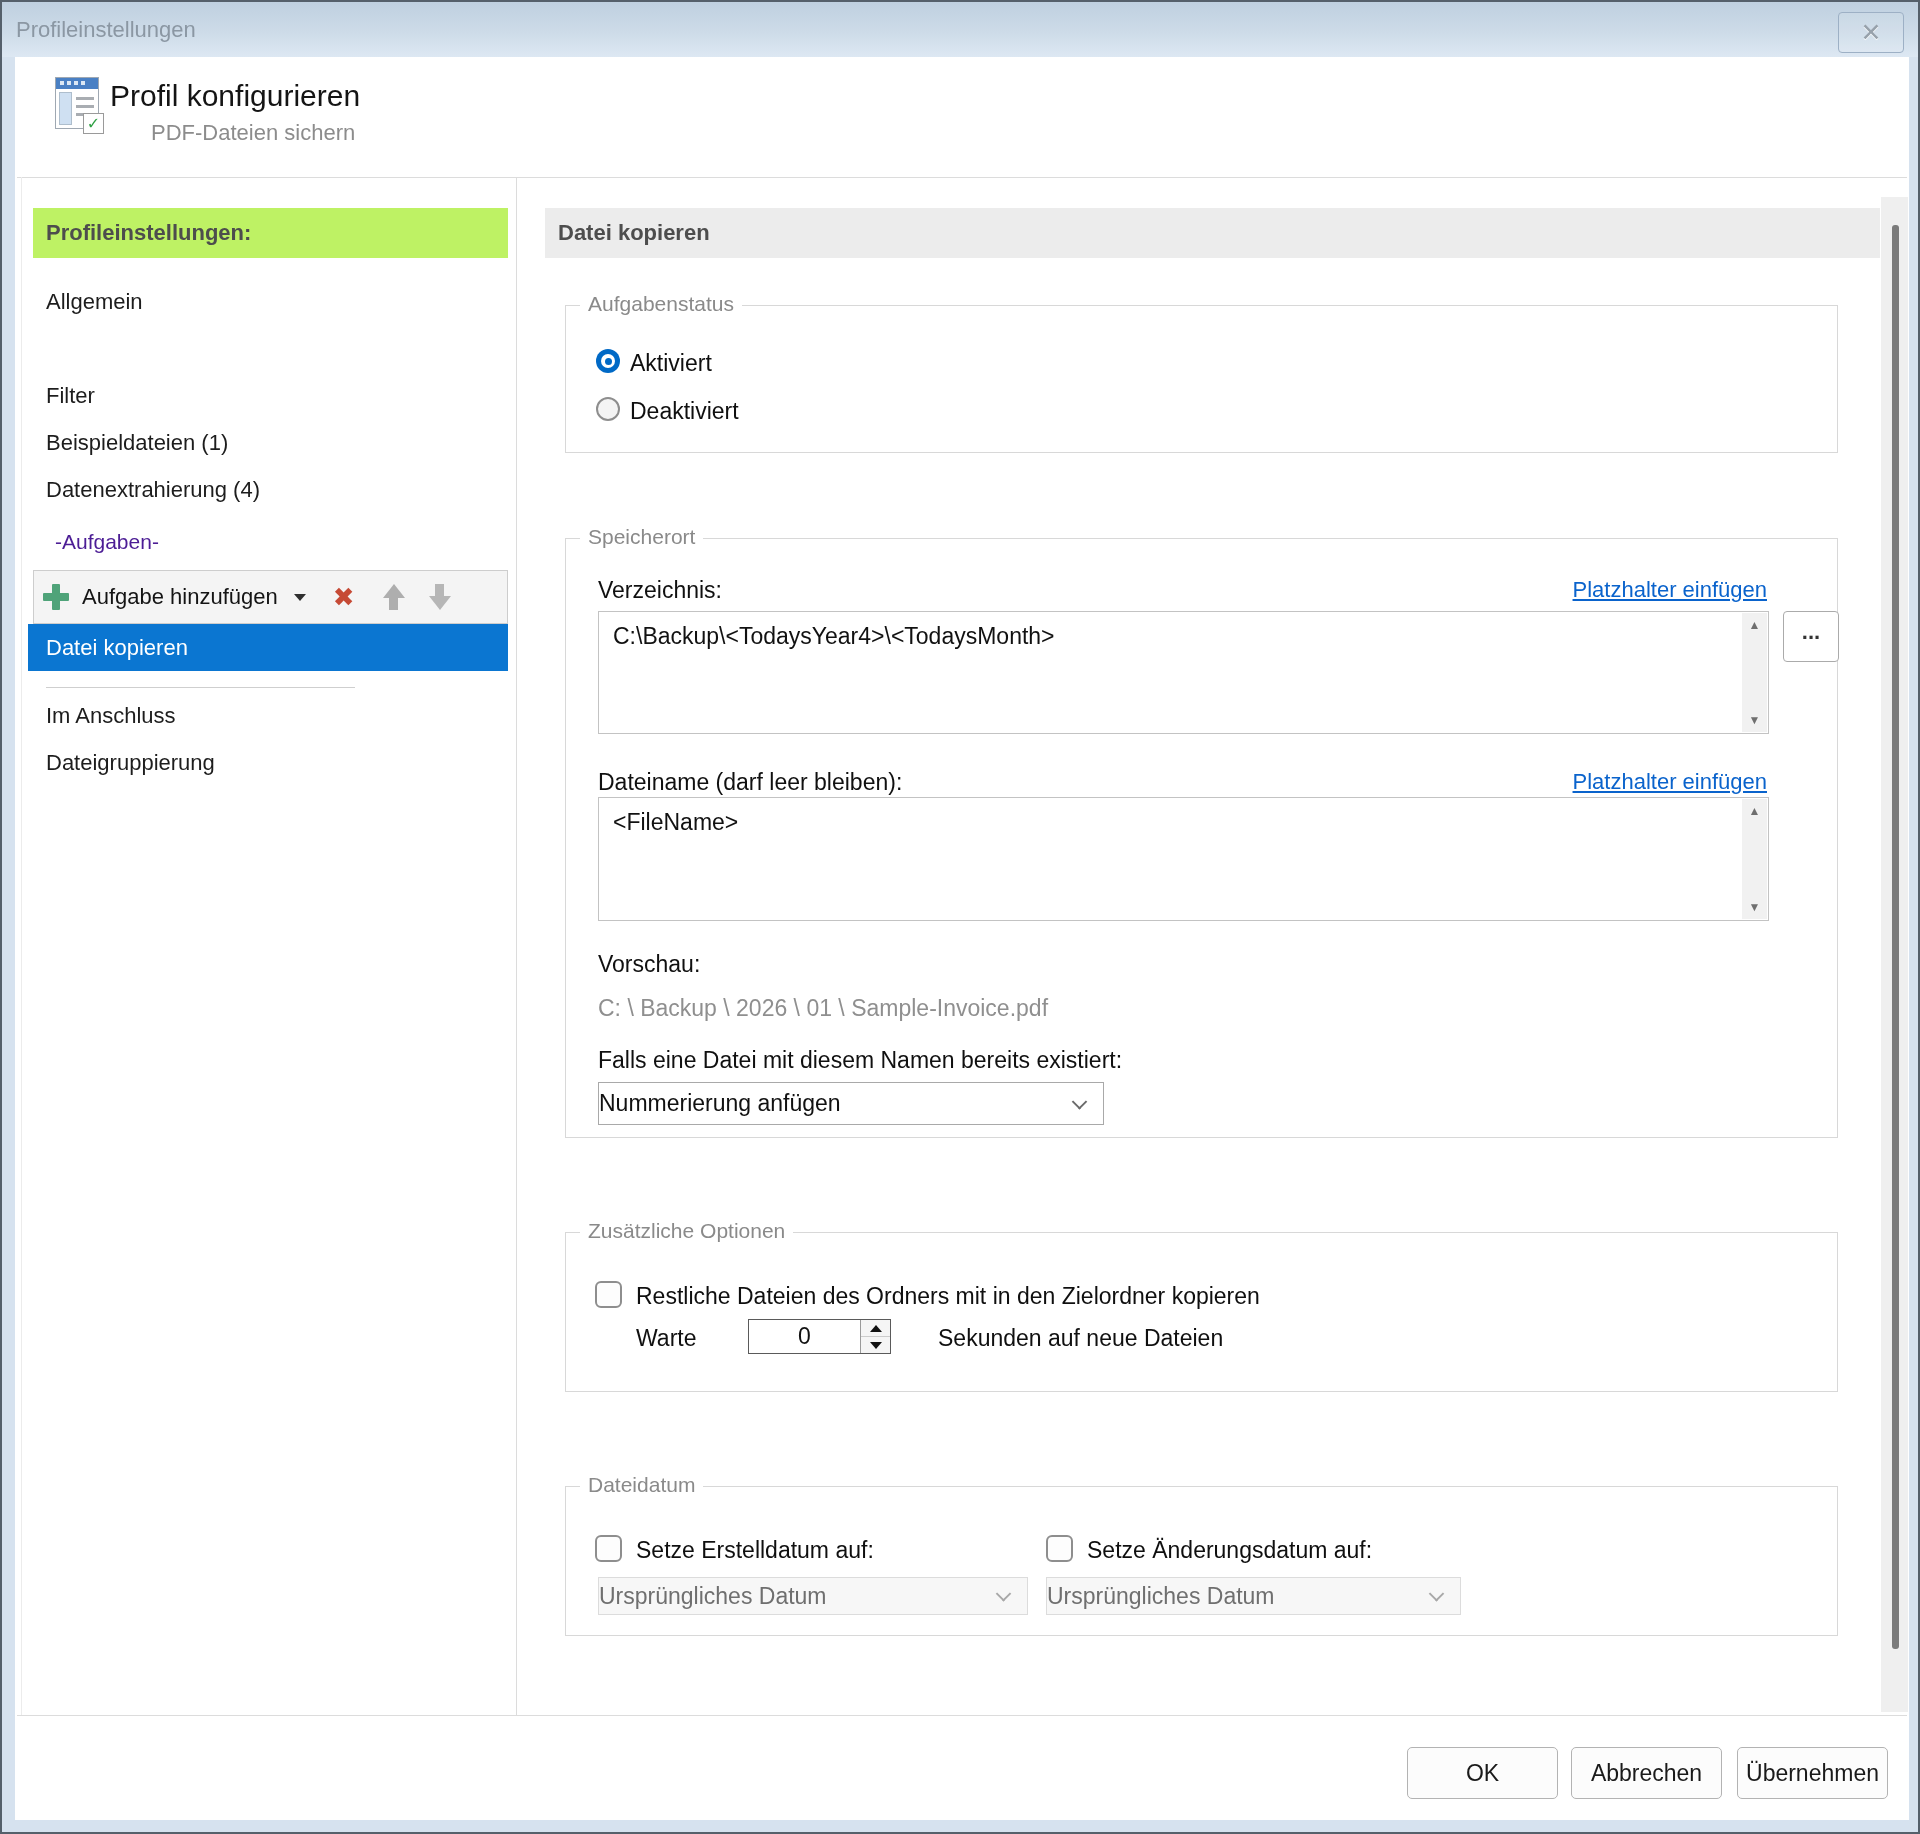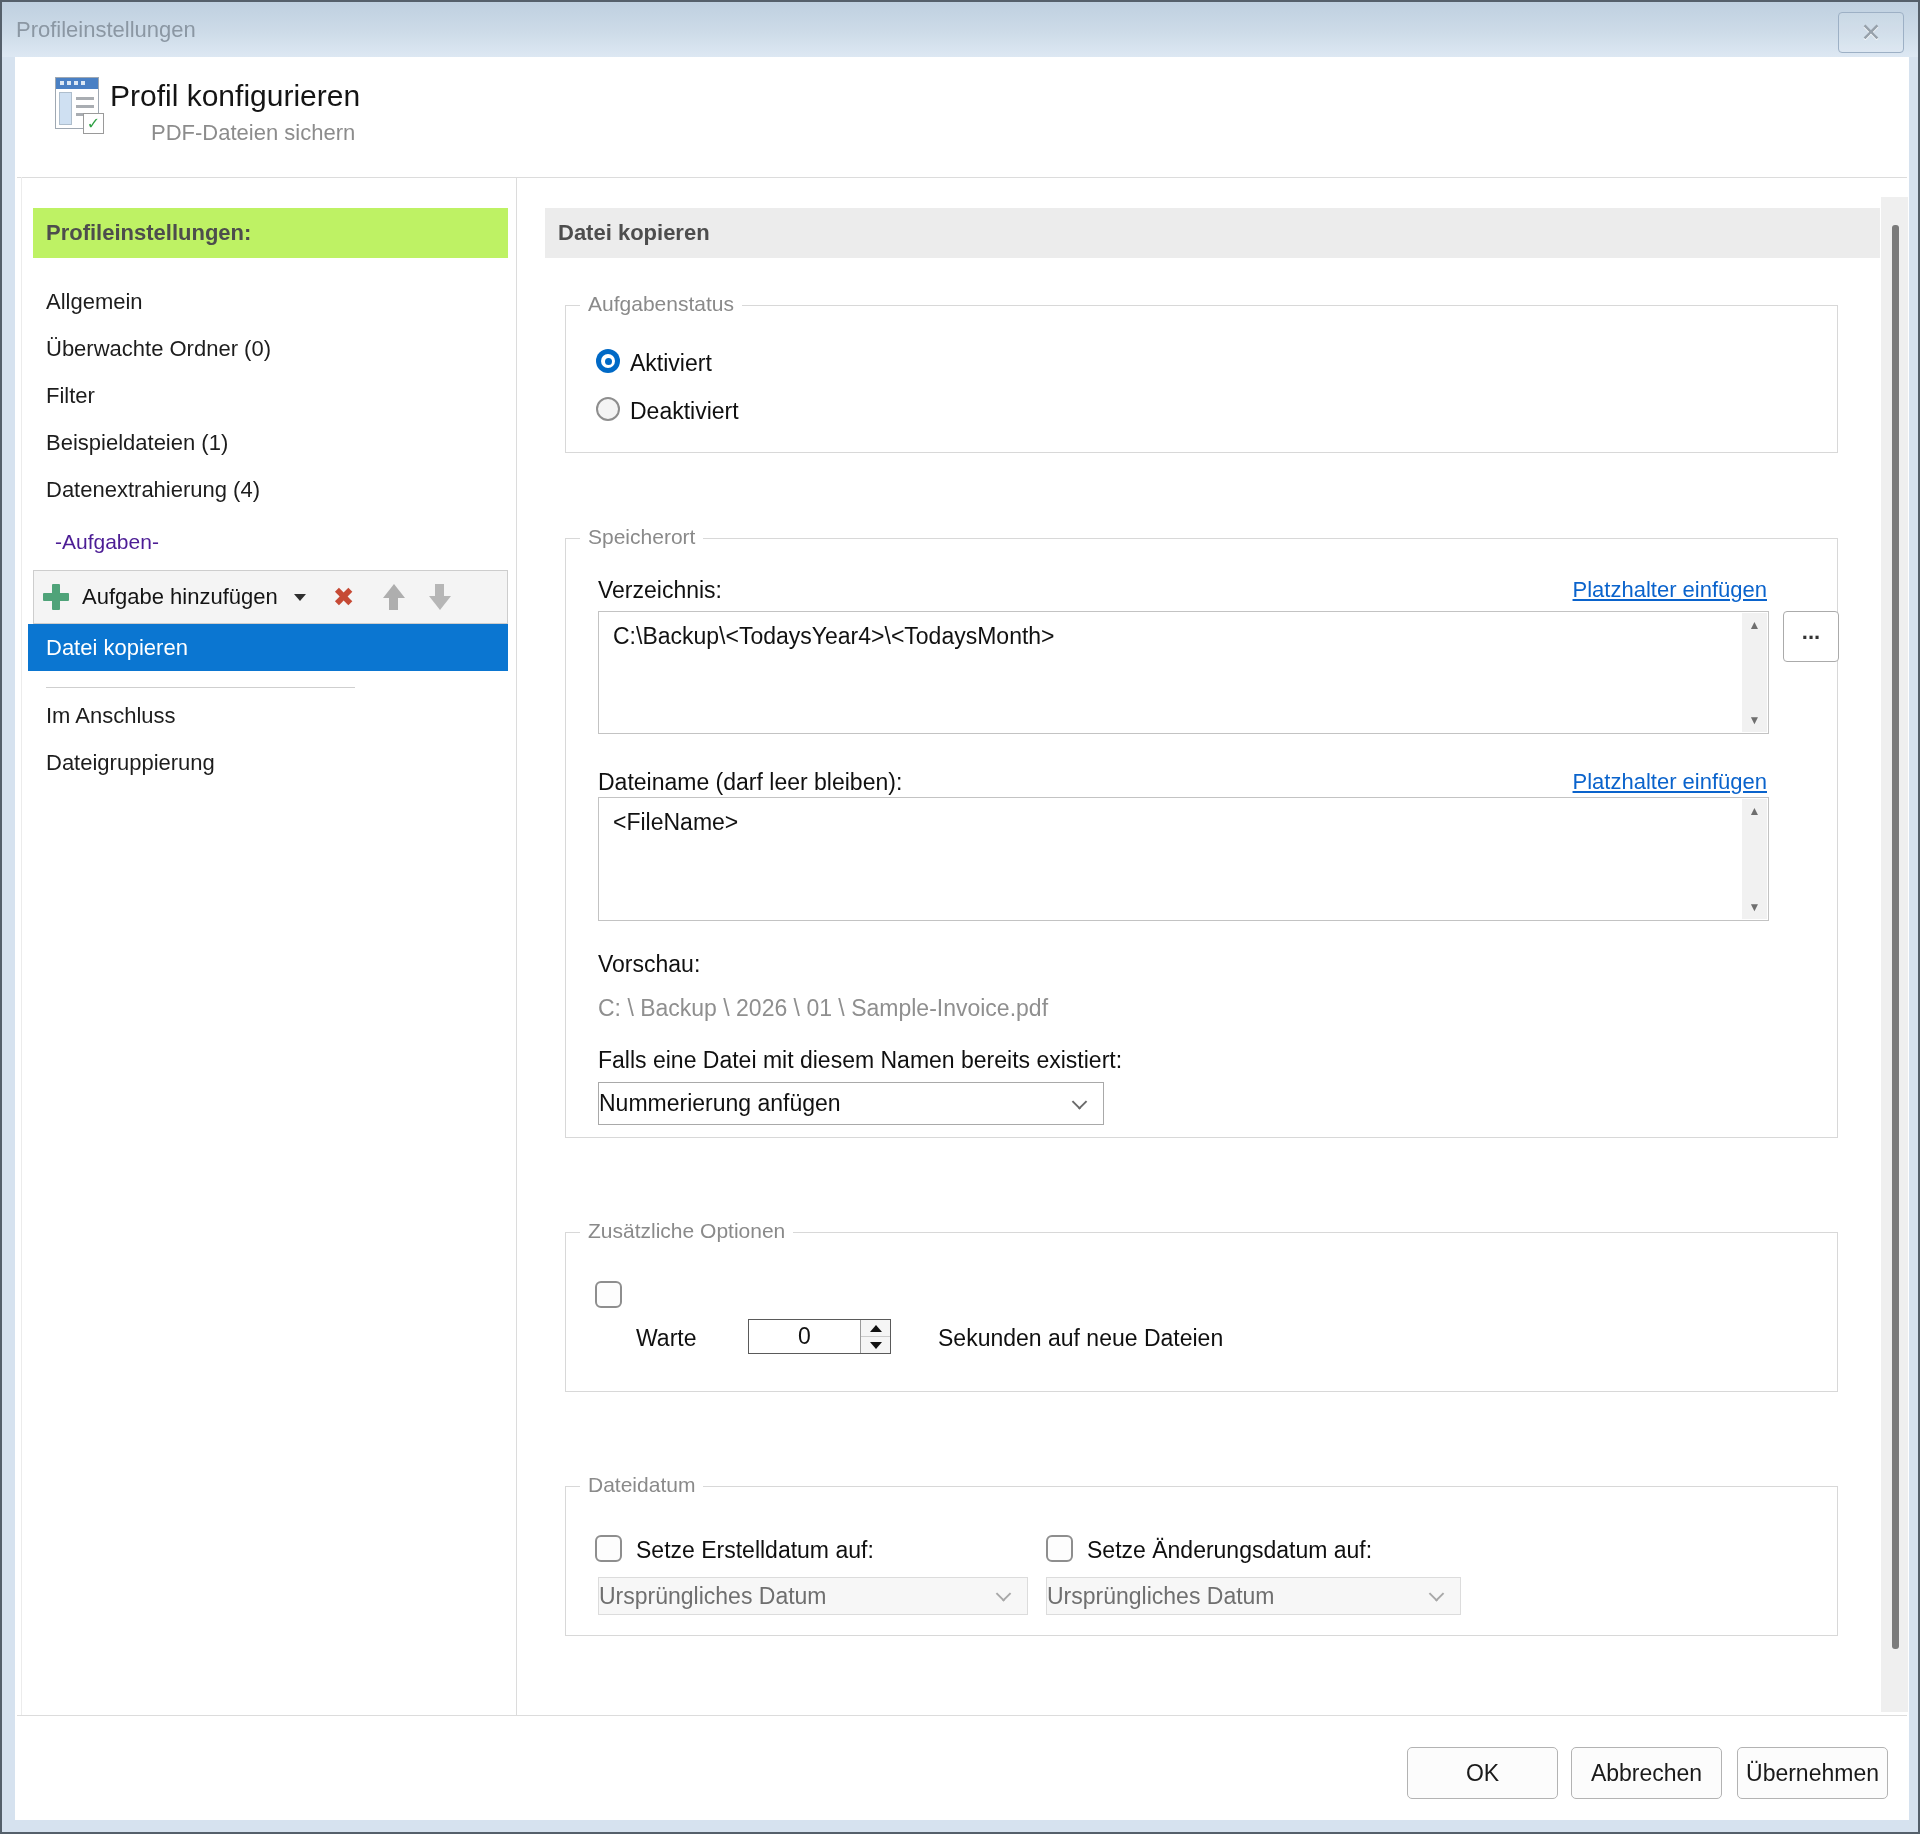--- a/index.html
+++ b/index.html
@@ -155,21 +155,20 @@
     </div>
     <div class="page-title">Profil konfigurieren</div>
     <div class="page-subtitle">PDF-Dateien sichern</div>
     <div class="header-sep"></div>
     <div class="panel-left-line"></div>
     <div class="bottom-sep"></div>
     <div class="vsep"></div>
 
     <div class="side-header">Profileinstellungen:</div>
     <div class="side-item" style="top:221px">Allgemein</div>
-    <div class="side-item" style="top:268px">Überwachte Ordner (0)</div>
     <div class="side-item" style="top:315px">Filter</div>
     <div class="side-item" style="top:362px">Beispieldateien (1)</div>
     <div class="side-item" style="top:409px">Datenextrahierung (4)</div>
     <div class="tasks-label">-Aufgaben-</div>
 
     <div class="task-toolbar">
       <span class="plus-icon"></span>
       <span class="add-task-label">Aufgabe hinzufügen</span>
       <span class="caret-down"></span>
       <span class="delete-glyph">✖</span>
@@ -231,20 +230,21 @@
       <span class="field-label" style="left:32px;top:508px">Falls eine Datei mit diesem Namen bereits existiert:</span>
       <div class="dropdown" style="left:32px;top:543px;width:506px;height:43px">
         <span>Nummerierung anfügen</span>
         <span class="chev"></span>
       </div>
     </div>
 
     <div class="fieldset f3">
       <span class="legend">Zusätzliche Optionen</span>
       <span class="checkbox" style="left:29px;top:48px"></span>
+      <span class="ctl-label" style="left:70px;top:50px">Restliche Dateien des Ordners mit in den Zielordner kopieren</span>
       <span class="field-label" style="left:70px;top:92px">Warte</span>
       <div class="spinner">
         <span class="spin-value">0</span>
         <span class="spin-btns">
           <span class="spin-btn up">
               <span class="spin-tri-up"></span>
             </span>
           <span class="spin-btn">
               <span class="spin-tri-dn"></span>
             </span>

